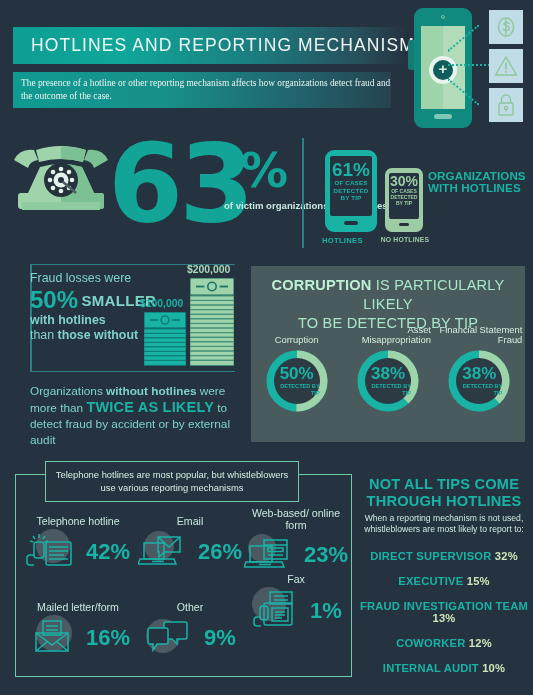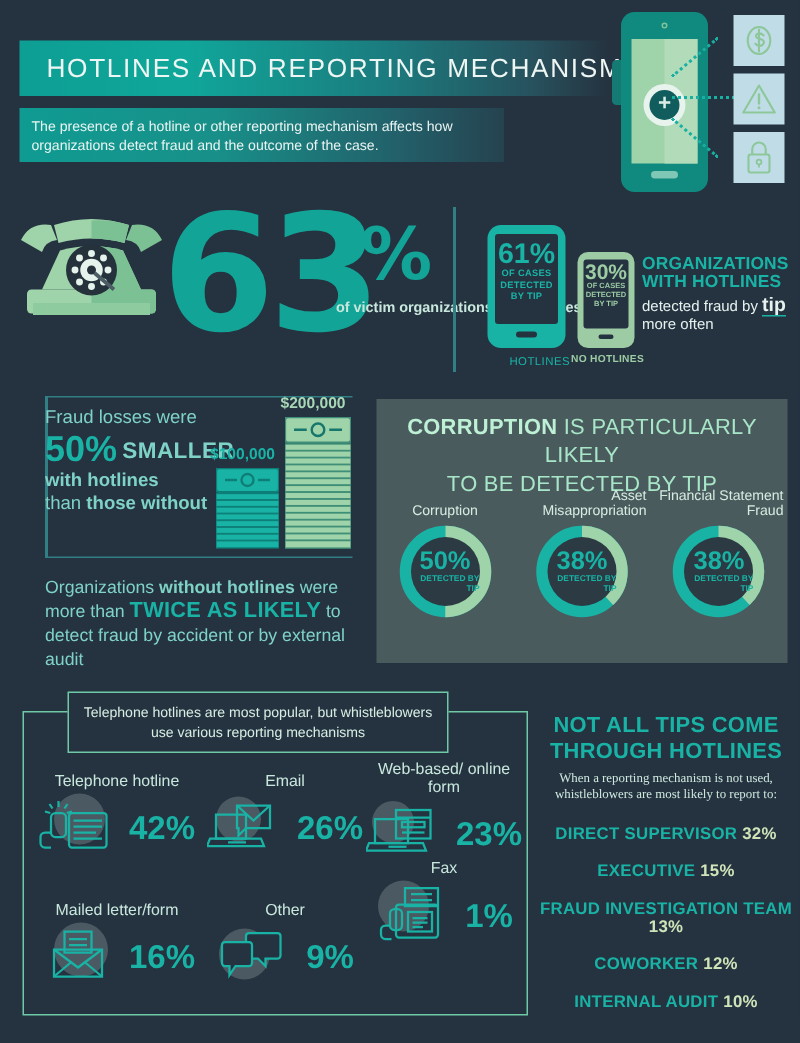--- a/index.html
+++ b/index.html
@@ -15,23 +15,23 @@
   .hdr-banner {
     position: absolute; left: 13px; top: 27px; width: 392px; height: 37px;
     background: linear-gradient(90deg, #0d9e94 0%, #10a79a 28%, #1b7c7f 62%, #27505c 88%, #253340 100%);
     display: flex; align-items: center;
   }
   .hdr-title {
     color: #eef6f4; font-size: 17.5px; letter-spacing: 1.1px;
     padding-left: 18px; font-weight: 400; white-space: nowrap;
   }
   .hdr-sub {
-    position: absolute; left: 13px; top: 72px; width: 323px; height: 36px;
+    position: absolute; left: 13px; top: 72px; width: 378px; height: 36px;
     background: linear-gradient(90deg, #0f9b92 0%, #189089 40%, #22606a 78%, #25434f 100%);
-    display: flex; align-items: center; padding-left: 8px;
+    display: flex; align-items: center; padding-left: 8px; font-family: Liberation Serif, serif;
   }
   .hdr-sub p { color: #eaf4f2; font-size: 9.4px; line-height: 13px; }
 
   
   .phone-art { position: absolute; left: 408px; top: 8px; width: 64px; height: 120px; }
   .phone-body {
     position: absolute; left: 6px; top: 0; width: 58px; height: 120px;
     background: #10897f; border-radius: 9px;
   }
   .phone-tab { position: absolute; left: 0; top: 32px; width: 10px; height: 30px; background: #157a74; border-radius: 3px 0 0 3px;}
@@ -74,22 +74,22 @@
     background: #9ccba4; border-radius: 7px;
   }
   .ph-sm-scr { position: absolute; left: 4px; top: 5px; width: 30px; height: 46px; background: #253340; border-radius: 2px; }
   .ph-sm-home { position: absolute; left: 14px; top: 55px; width: 10px; height: 3px; border-radius: 2px; background: #253340; }
   .ph-stat-big { position: absolute; left: 330px; top: 160px; width: 42px; text-align: center; }
   .ph-stat-big .num { color: #19b3a6; font-size: 19px; font-weight: 700; line-height: 19px; }
   .ph-stat-big .lbl { color: #19b3a6; font-size: 6.2px; font-weight: 700; line-height: 7.6px; letter-spacing: .2px; }
   .ph-stat-sm { position: absolute; left: 389px; top: 174px; width: 30px; text-align: center; }
   .ph-stat-sm .num { color: #9ccba4; font-size: 14px; font-weight: 700; line-height: 14px; }
   .ph-stat-sm .lbl { color: #9ccba4; font-size: 5px; font-weight: 700; line-height: 6.2px; }
-  .ph-cap-big { position: absolute; left: 322px; top: 236px; width: 58px; text-align: right;
-    color: #19b3a6; font-size: 7.6px; font-weight: 400; letter-spacing: .3px; }
+  .ph-cap-big { position: absolute; left: 322px; top: 236px; width: 58px; text-align: left;
+    color: #19b3a6; font-size: 7.6px; font-weight: 700; letter-spacing: .3px; }
   .ph-cap-sm { position: absolute; left: 380px; top: 236px; width: 50px; text-align: center;
     color: #9ccba4; font-size: 6.8px; font-weight: 700; letter-spacing: .2px; }
   .org-txt { position: absolute; left: 428px; top: 170px; width: 104px; }
   .org-txt .t1 { color: #19b3a6; font-size: 11.6px; font-weight: 700; line-height: 12.4px; letter-spacing: .1px; }
   .org-txt .t2 { color: #e6f2ee; font-size: 10px; line-height: 12.4px; margin-top: 2px; }
   .org-txt .tip { font-size: 13px; font-weight: 700; border-bottom: 1.5px solid #19b3a6; }
 
   
   .hdiv { position: absolute; height: 1px; background: #2f7f84; }
   .money-txt { position: absolute; left: 30px; top: 271px; width: 140px; }
@@ -139,21 +139,21 @@
   .mech-item { position: absolute; width: 112px; }
   .mech-item .name { color: #c9e8dd; font-size: 10.6px; line-height: 11.5px; text-align: center; }
   .mech-row { display: flex; align-items: center; justify-content: center; margin-top: 3px; position: relative; }
   .mech-blob { position: absolute; background: #4b5a62; border-radius: 50%; }
   .mech-ico { position: relative; z-index: 2; }
   .mech-pct { color: #19b3a6; font-size: 22px; font-weight: 700; line-height: 22px; position: relative; z-index: 2; margin-left: 12px; }
 
   
   .tips { position: absolute; left: 358px; top: 476px; width: 172px; text-align: center; }
   .tips .th { color: #19b3a6; font-size: 14.6px; font-weight: 700; line-height: 16.5px; letter-spacing: .2px; }
-  .tips .ts { color: #cfe9df; font-size: 8.6px; line-height: 11.4px; margin-top: 4px; font-family: Liberation Serif, serif; }
+  .tips .ts { color: #cfe9df; font-size: 8.6px; line-height: 11.4px; margin-top: 4px; }
   .tips .trow { margin-top: 13px; font-size: 11.2px; font-weight: 700; color: #19b3a6; letter-spacing: .2px; }
   .tips .trow .v { color: #cfe4b8; }
   .tips .trow.first { margin-top: 14px; }
 </style>
 </head>
 <body>
 
 <div class="page">
 
   <div class="hdr-banner">
@@ -250,23 +250,20 @@
       <div class="ph-sm-home"></div>
   </div>
   <div class="ph-stat-sm">
     <div class="num">30%</div>
     <div class="lbl">OF CASES DETECTED BY TIP</div>
   </div>
   <div class="ph-cap-sm">NO HOTLINES</div>
 
   <div class="org-txt">
     <div class="t1">ORGANIZATIONS WITH HOTLINES</div>
-    <div class="t2">
-      <span>detected fraud by </span><span class="tip">tip</span><span> more often</span>
-    </div>
   </div>
 
   <div class="hdiv" style="left:30px; top:264px; width:205px;"></div>
   <div class="hdiv" style="left:30px; top:371px; width:205px;"></div>
   <div class="vdiv" style="left:30px; top:264px; width:1.5px; height:108px;"></div>
 
   <div class="money-txt">
     <div class="l">Fraud losses were</div>
     <div class="l">
       <span class="big50">50</span><span class="big50">%</span>

